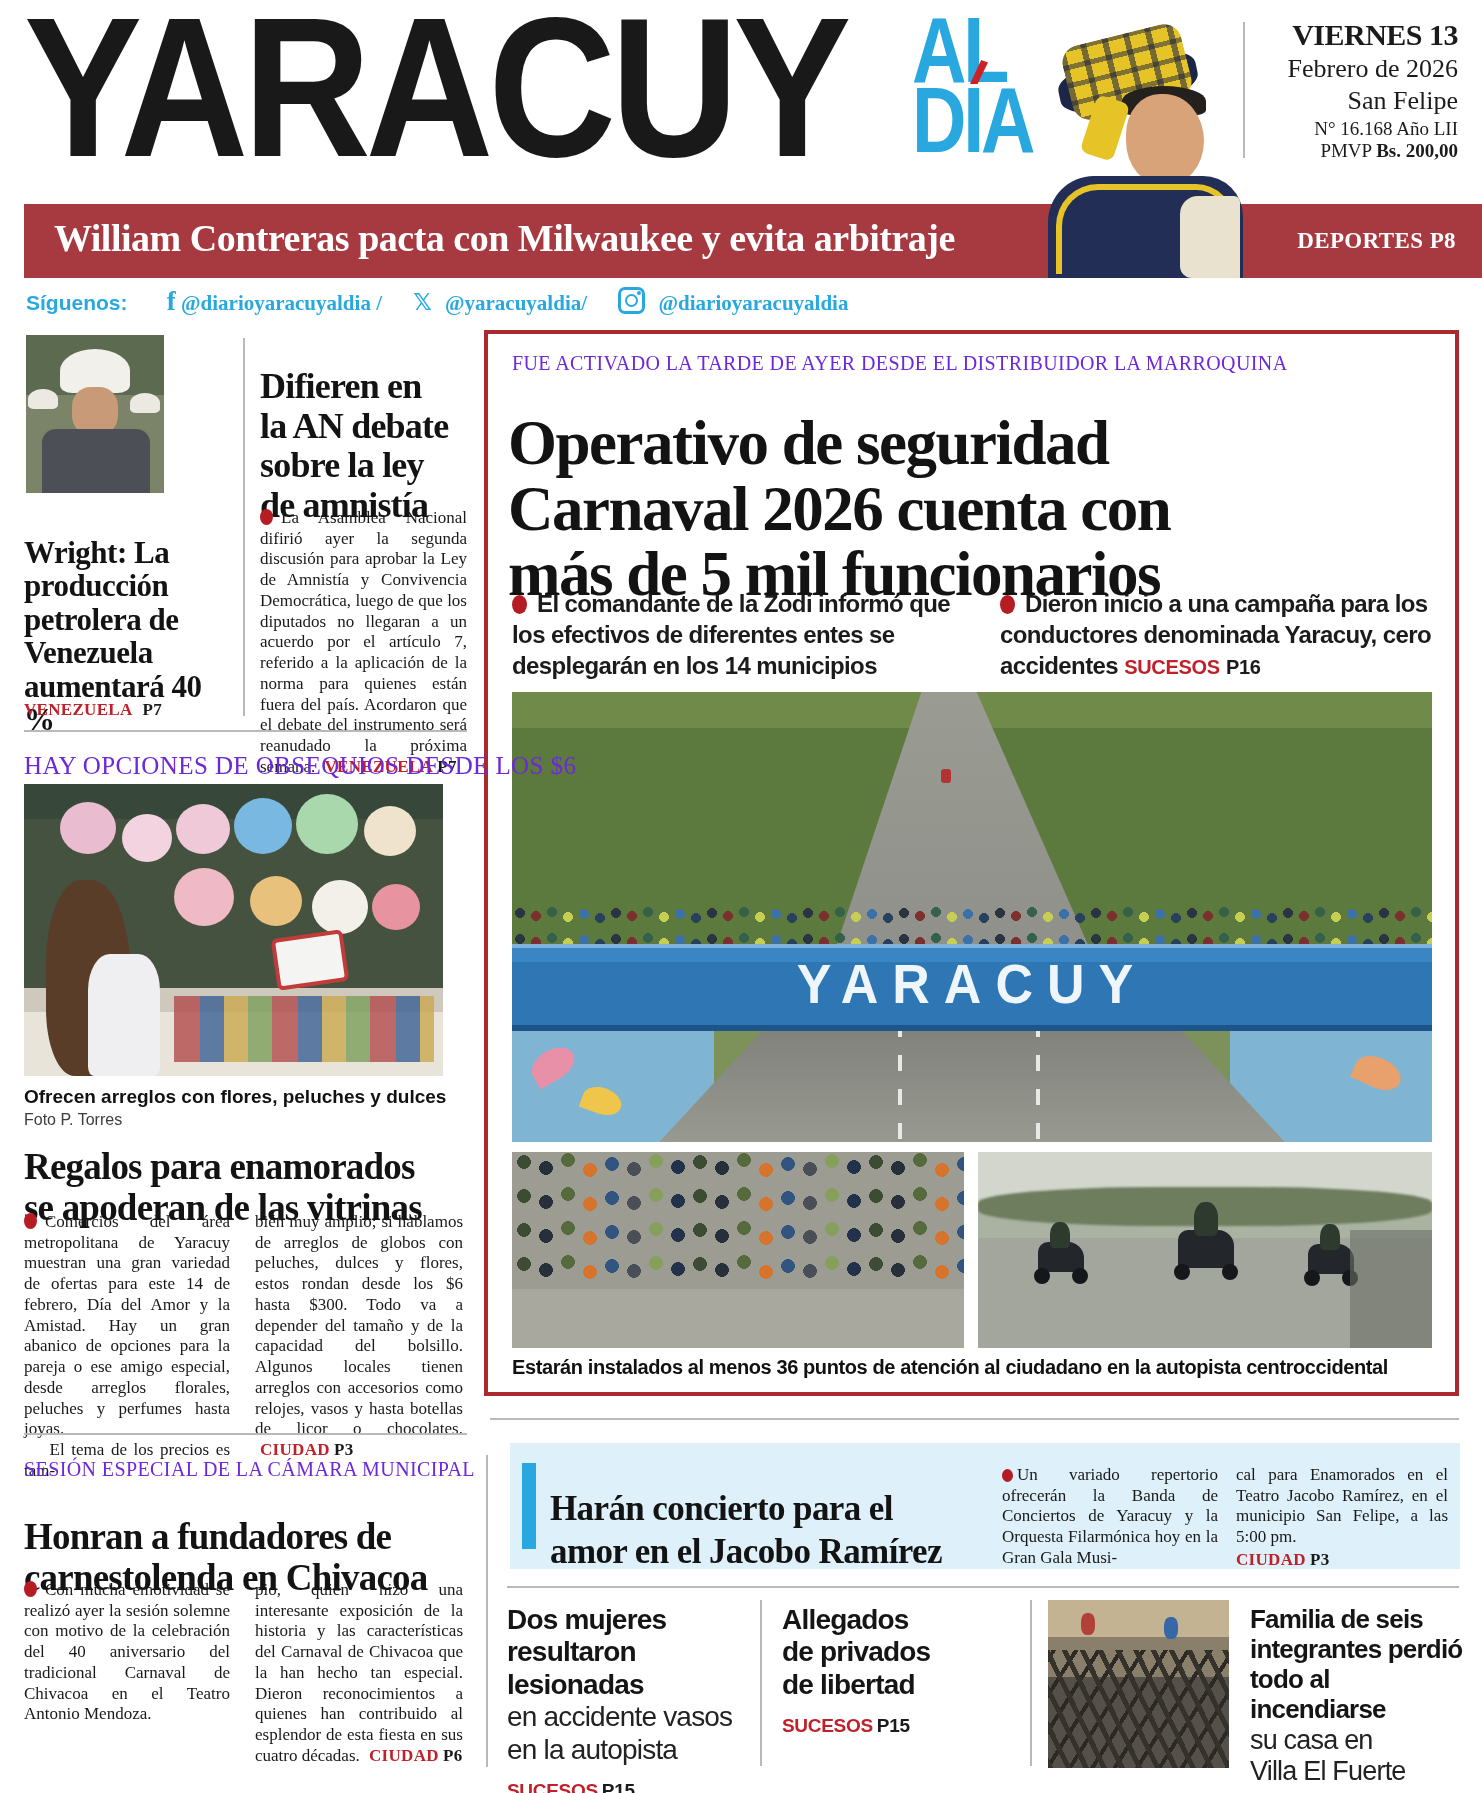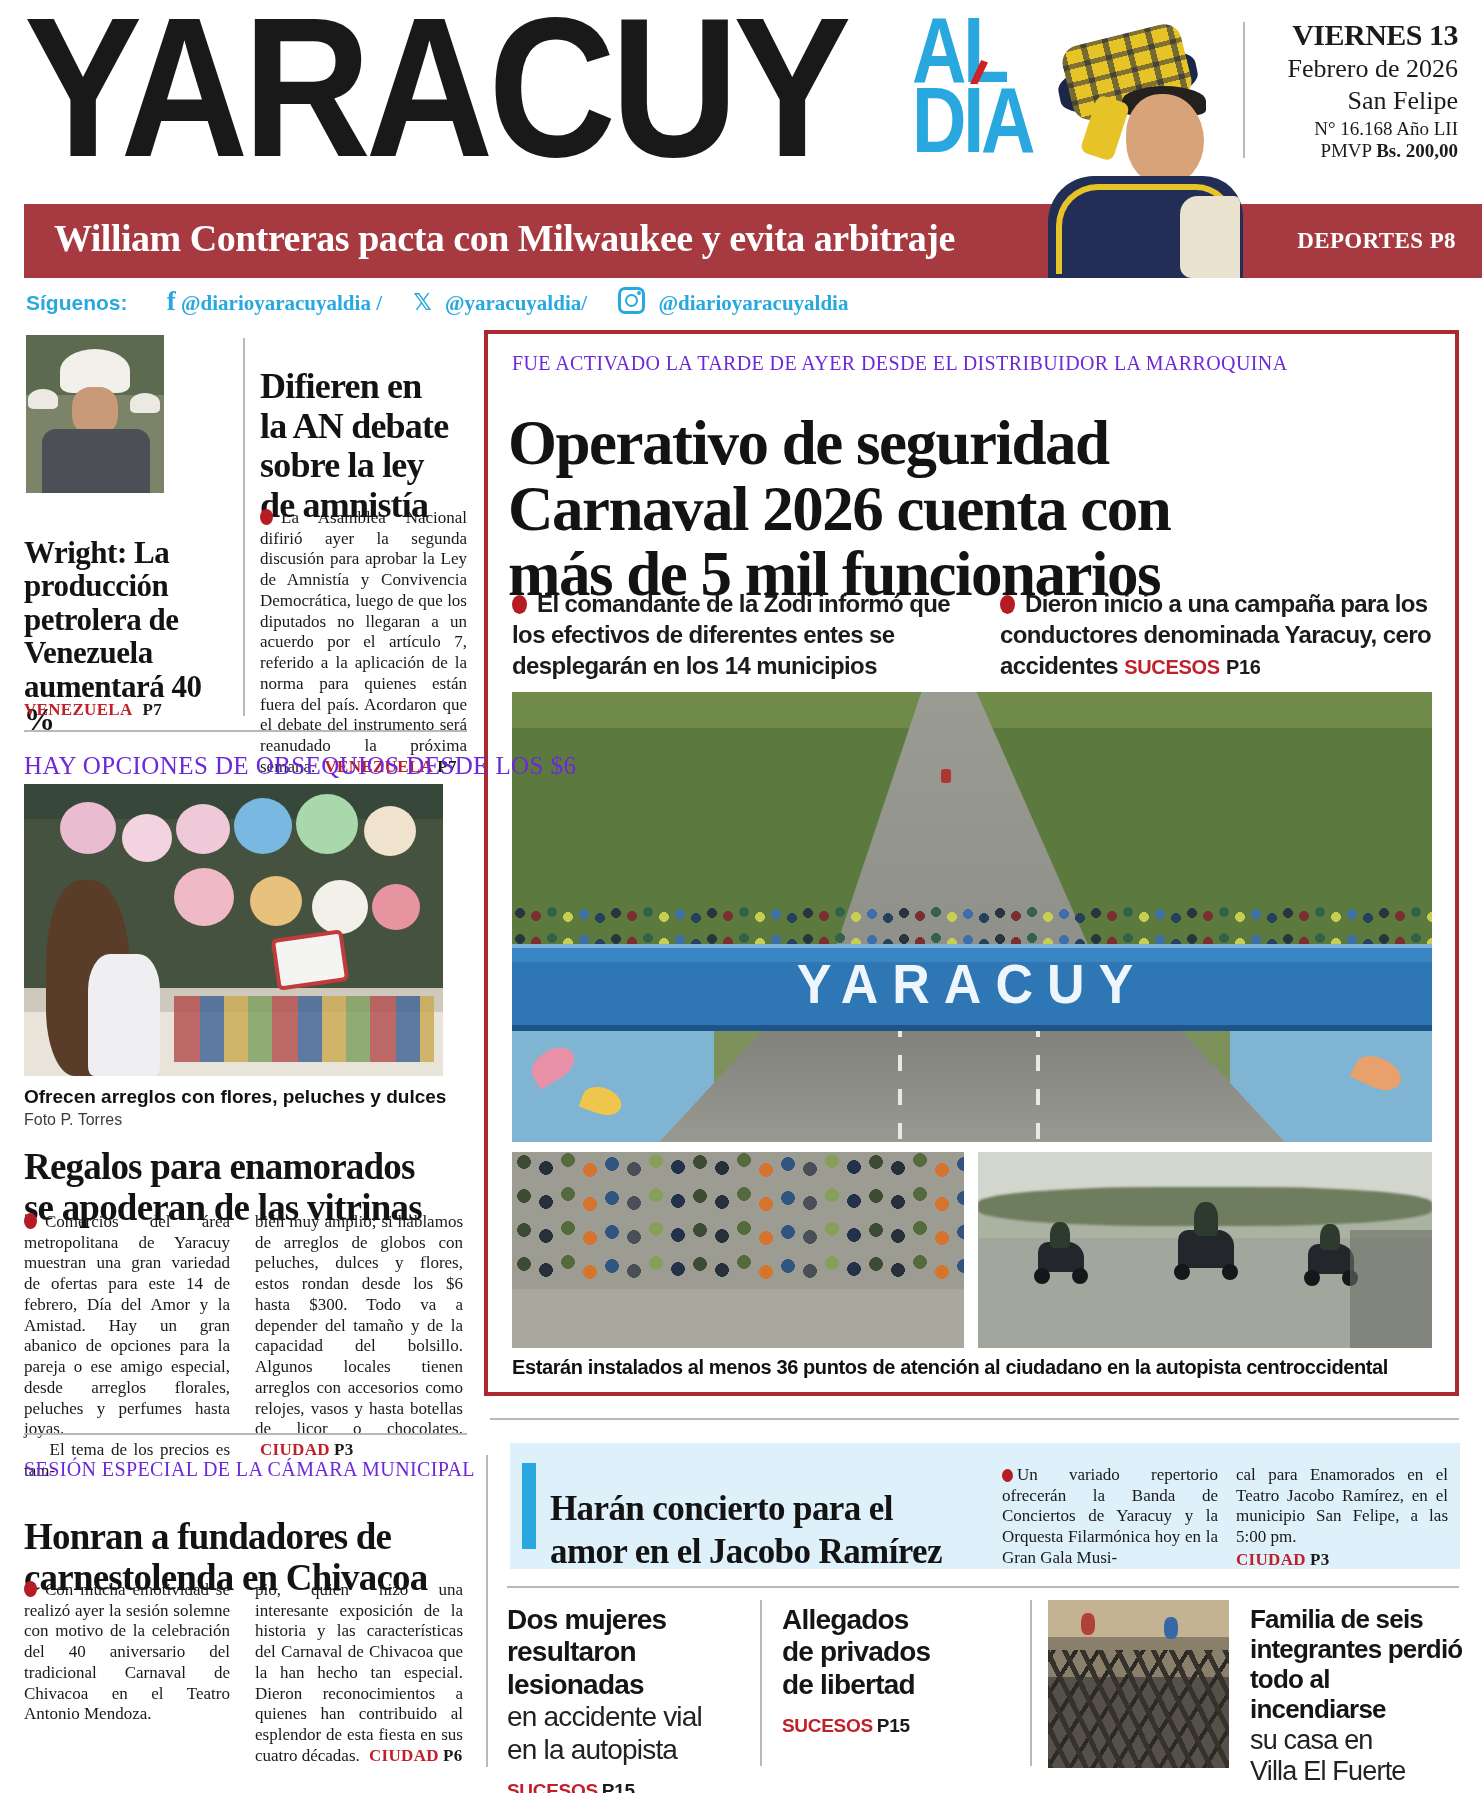--- a/index.html
+++ b/index.html
@@ -309,21 +309,21 @@
 
   <div class="rule-h" style="left:507px;top:1586px;width:952px;"></div>
   <div class="rule-v" style="left:486px;top:1455px;height:312px;"></div>
   <div class="rule-v" style="left:760px;top:1600px;height:166px;"></div>
   <div class="rule-v" style="left:1030px;top:1600px;height:166px;"></div>
 
   <div class="abs" style="left:507px;top:1604px;width:232px;">
     <div class="brief-bold">Dos mujeres
 resultaron
 lesionadas</div>
-    <div class="brief-light">en accidente vial
+    <div class="brief-light">en accidente vasos
 en la autopista</div>
     <div style="margin-top:14px;">
       <span class="brief-sec red">SUCESOS</span>
       <span class="brief-sec">P15</span>
     </div>
   </div>
 
   <div class="abs" style="left:782px;top:1604px;width:232px;">
     <div class="brief-bold">Allegados
 de privados

